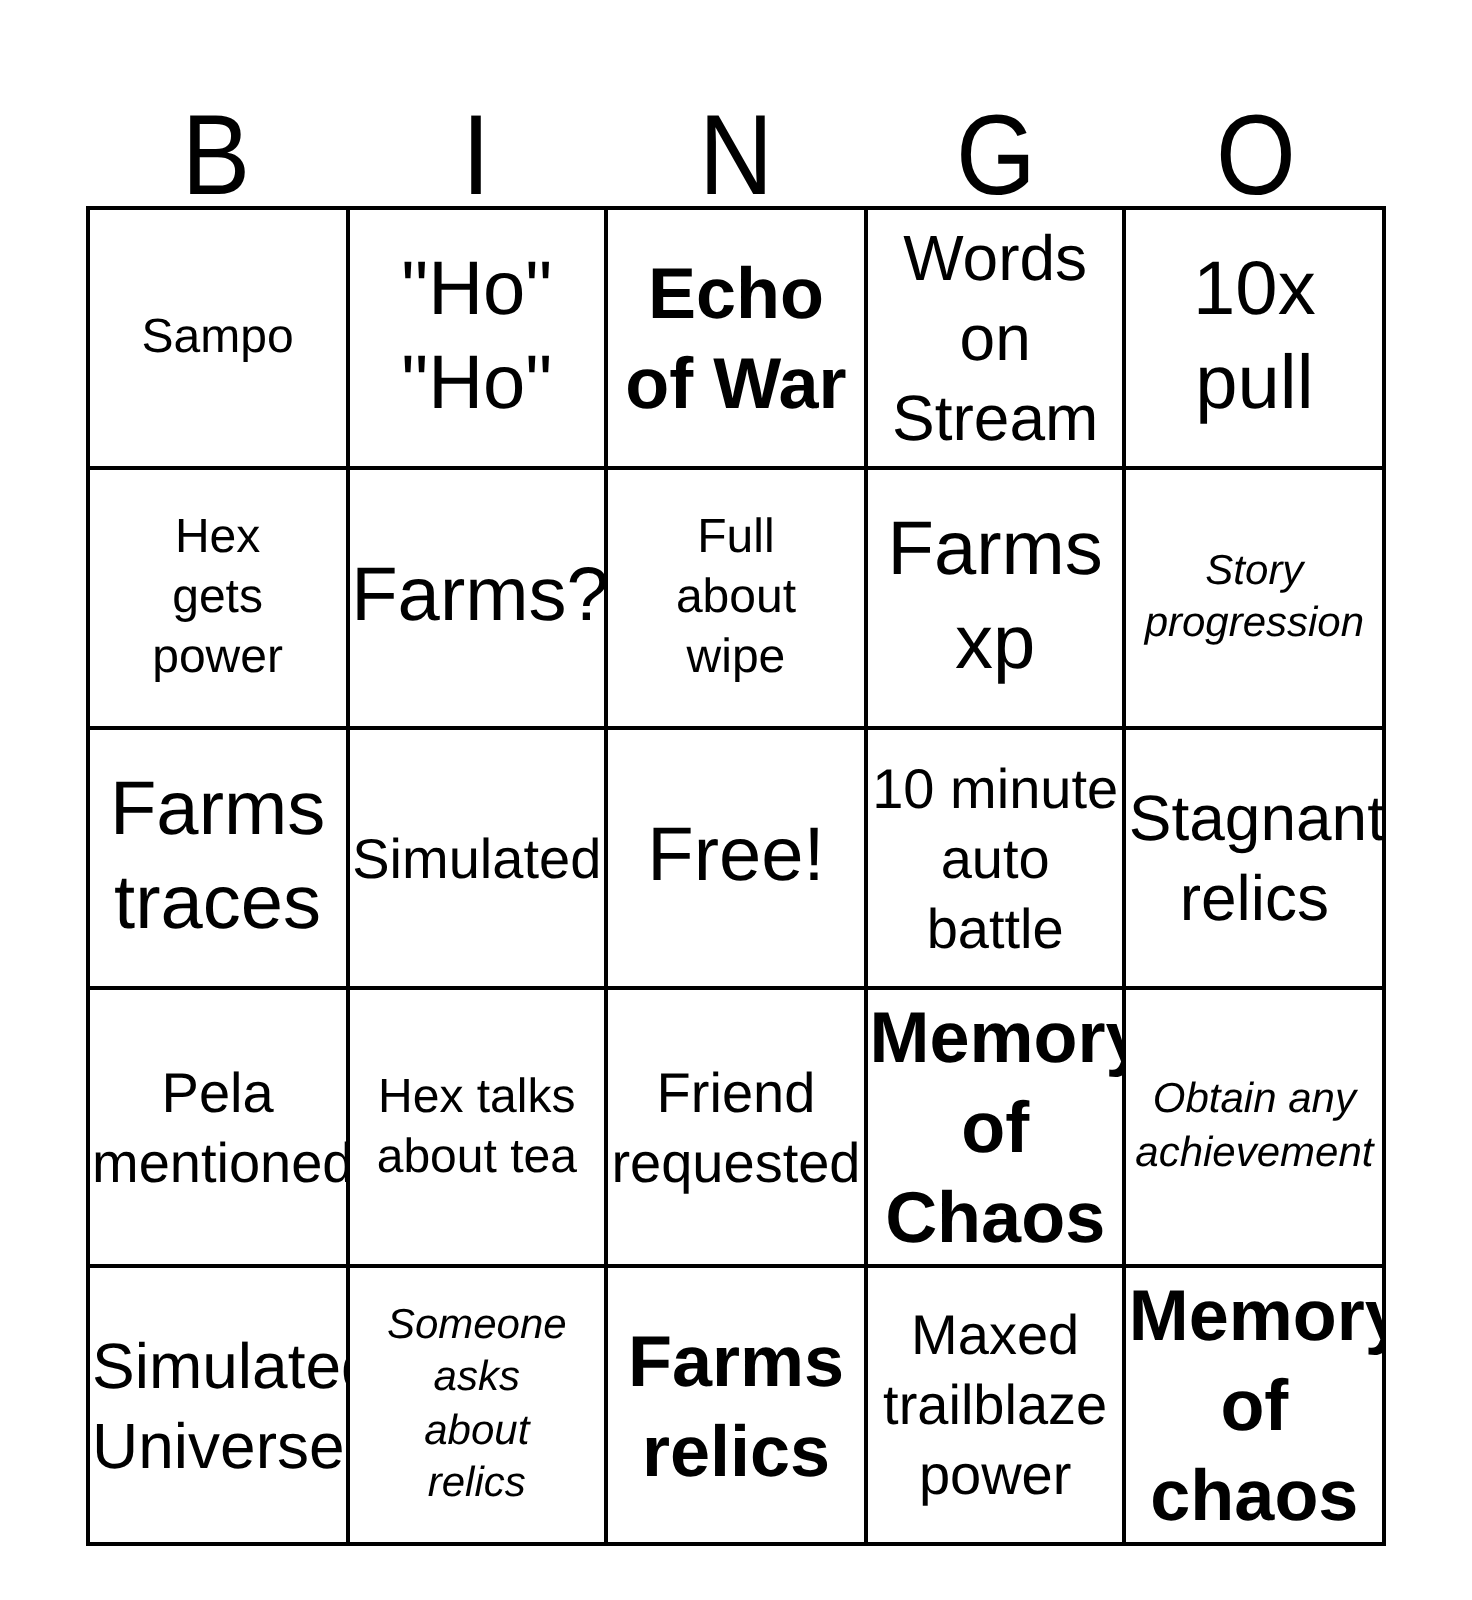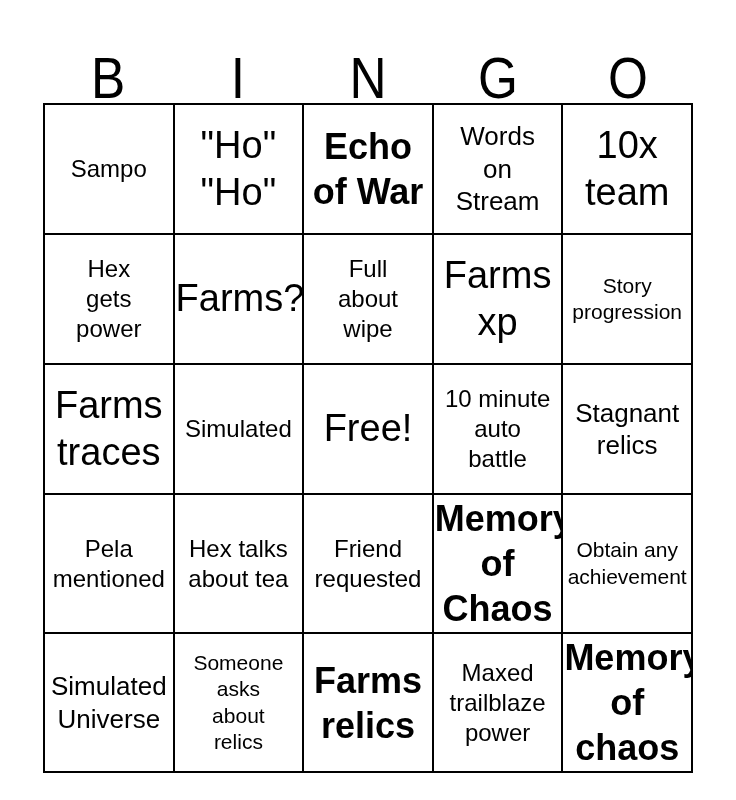--- a/index.html
+++ b/index.html
@@ -50,23 +50,23 @@
     box-sizing: border-box;
     text-align: center;
     vertical-align: middle;
     white-space: pre-line;
     line-height: 1.25;
     padding: 1px;
     overflow: hidden;
     color: #000000;
     background: #ffffff;
   }
-  td[data-size="xs"]  { font-size: 21px; }
-  td[data-size="sm"]  { font-size: 24px; }
-  td[data-size="md"]  { font-size: 26px; }
+  td[data-size="xs"]  { font-size: 21px; font-style: italic; }
+  td[data-size="sm"]  { font-size: 28px; }
+  td[data-size="md"]  { font-size: 32px; }
   td[data-size="lg"]  { font-size: 24px; }
   td[data-size="xl"]  { font-size: 36px; font-weight: bold; }
   td[data-size="xxl"] { font-size: 38px; }
 </style>
 </head>
 <body>
 
 <div class="page">
 
   <div class="bingo-header">
@@ -82,21 +82,21 @@
       <tr>
         <td data-size="lg">Sampo</td>
         <td data-size="xxl">"Ho"
 "Ho"</td>
         <td data-size="xl">Echo
 of War</td>
         <td data-size="md">Words
 on
 Stream</td>
         <td data-size="xxl">10x
-team</td>
+pull</td>
       </tr>
       <tr>
         <td data-size="lg">Hex
 gets
 power</td>
         <td data-size="xxl">Farms?</td>
         <td data-size="lg">Full
 about
 wipe</td>
         <td data-size="xxl">Farms

